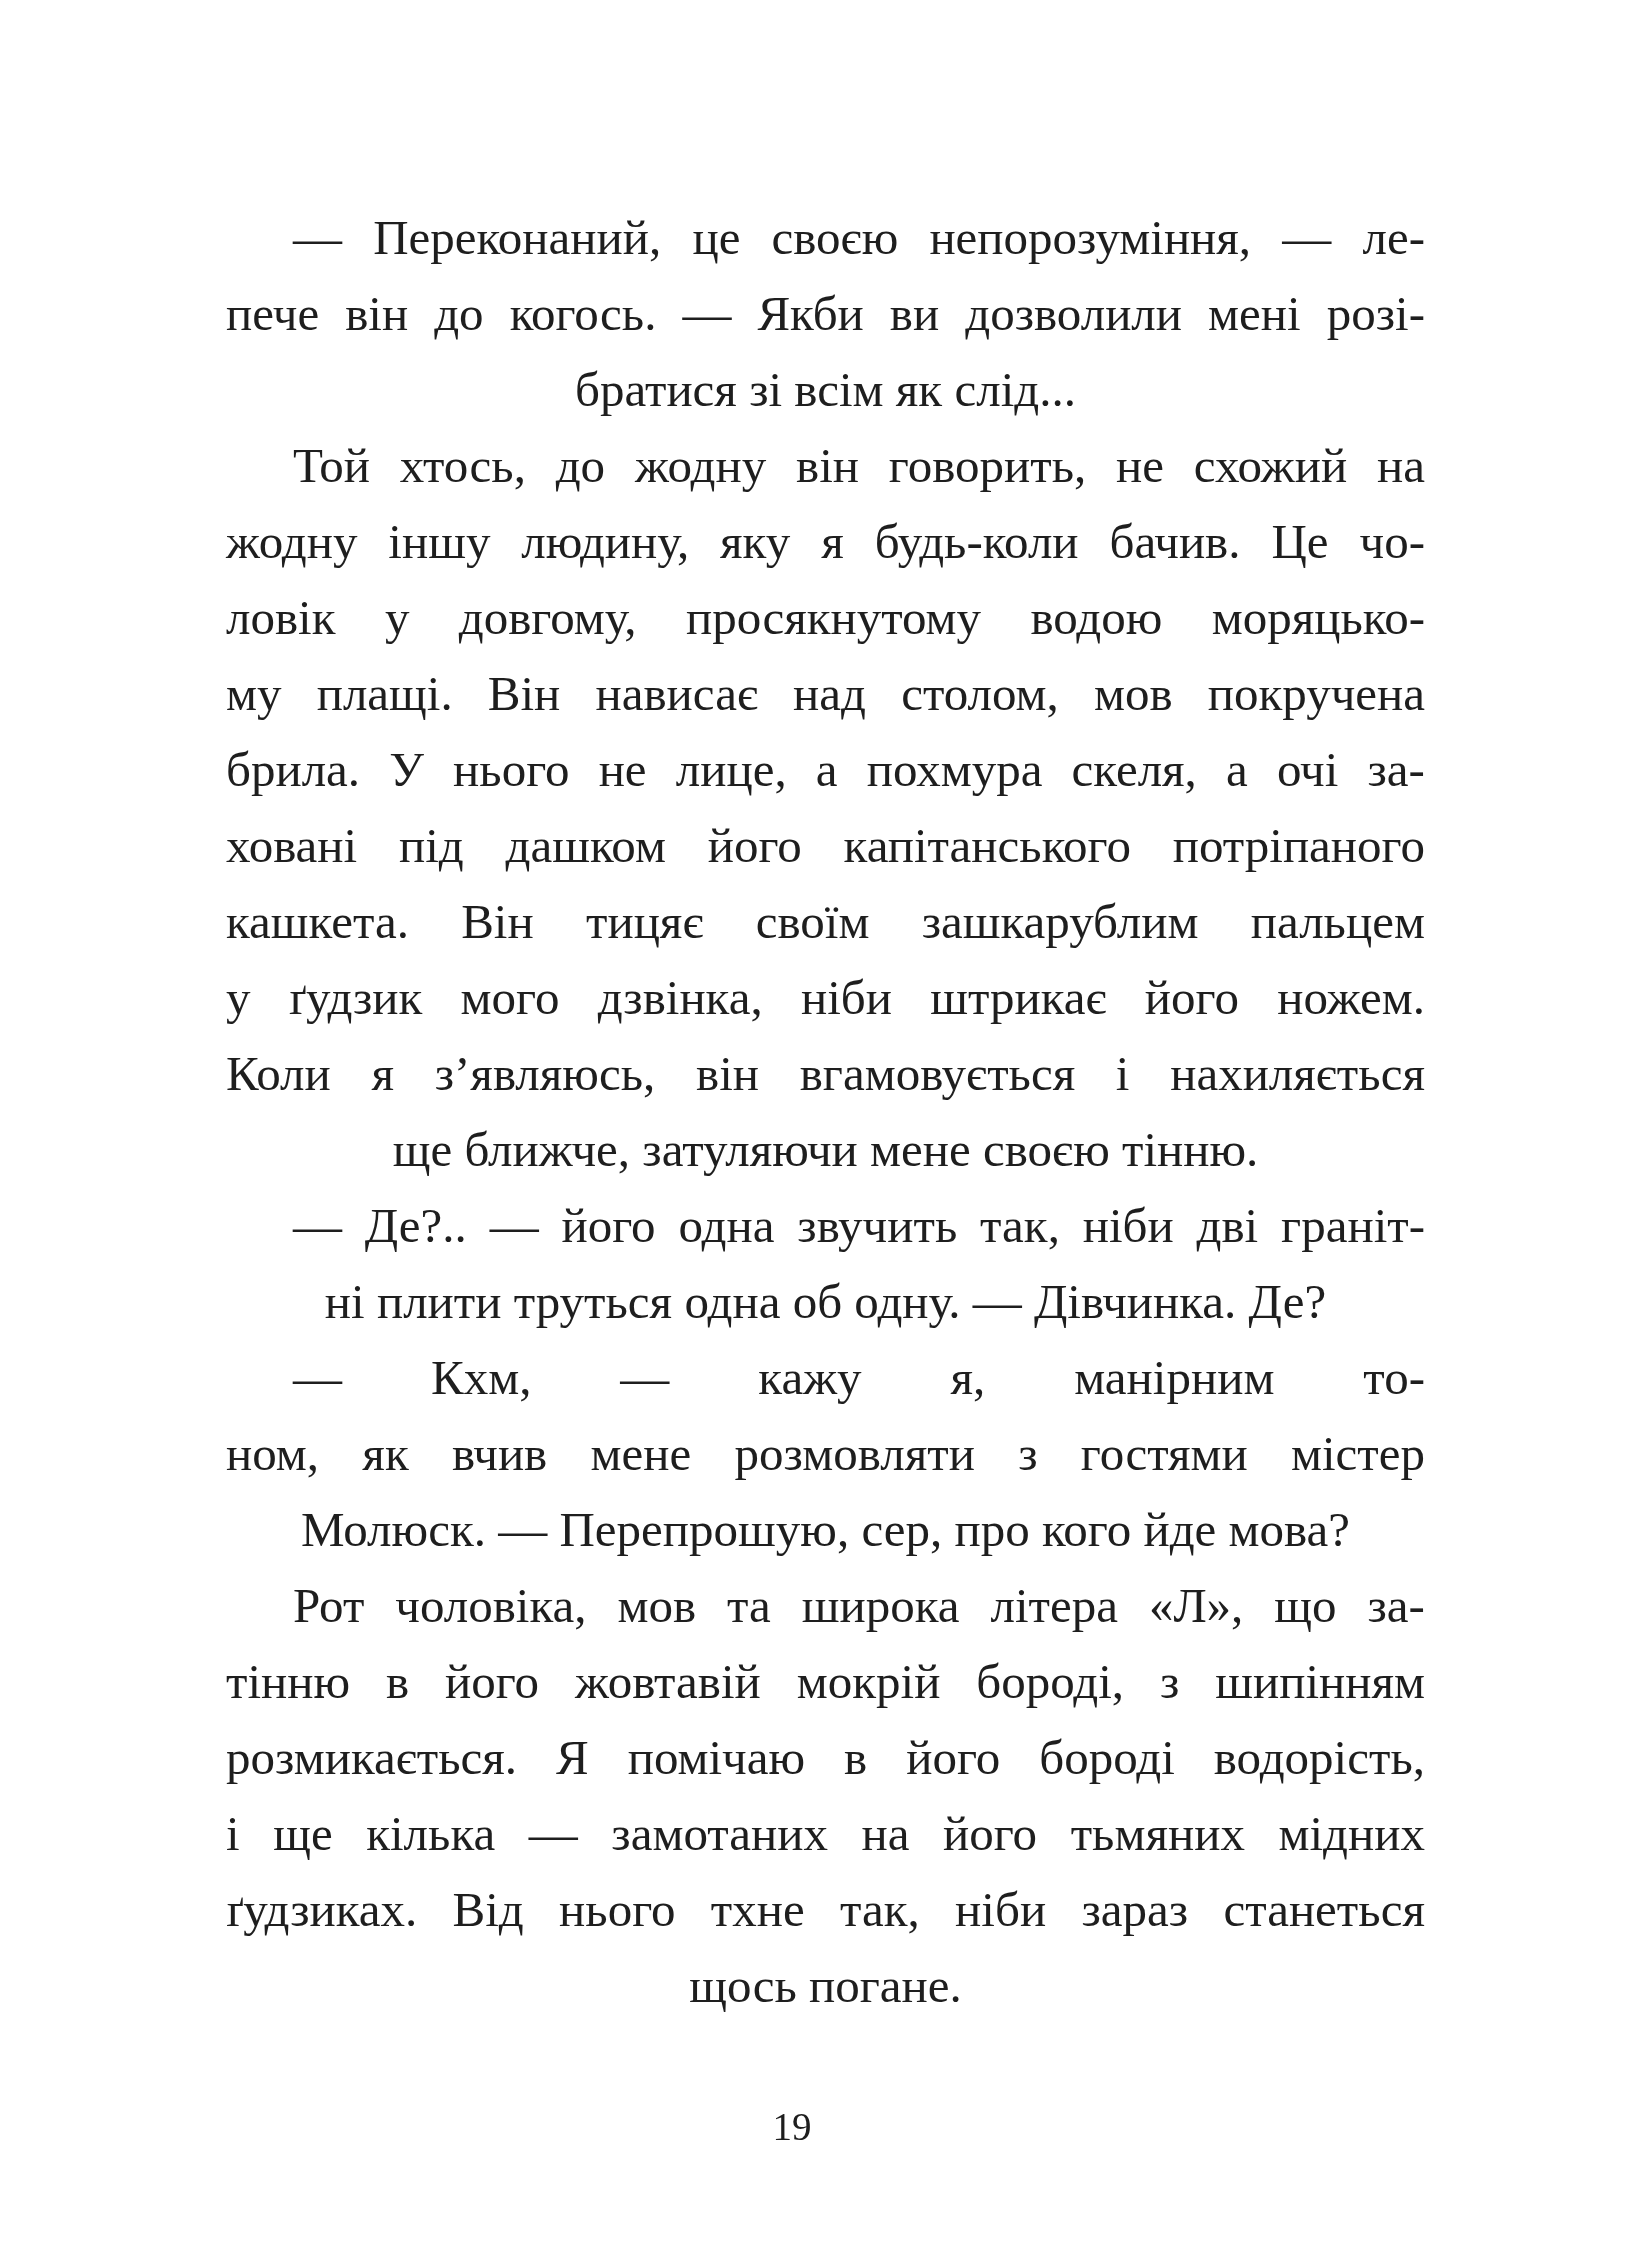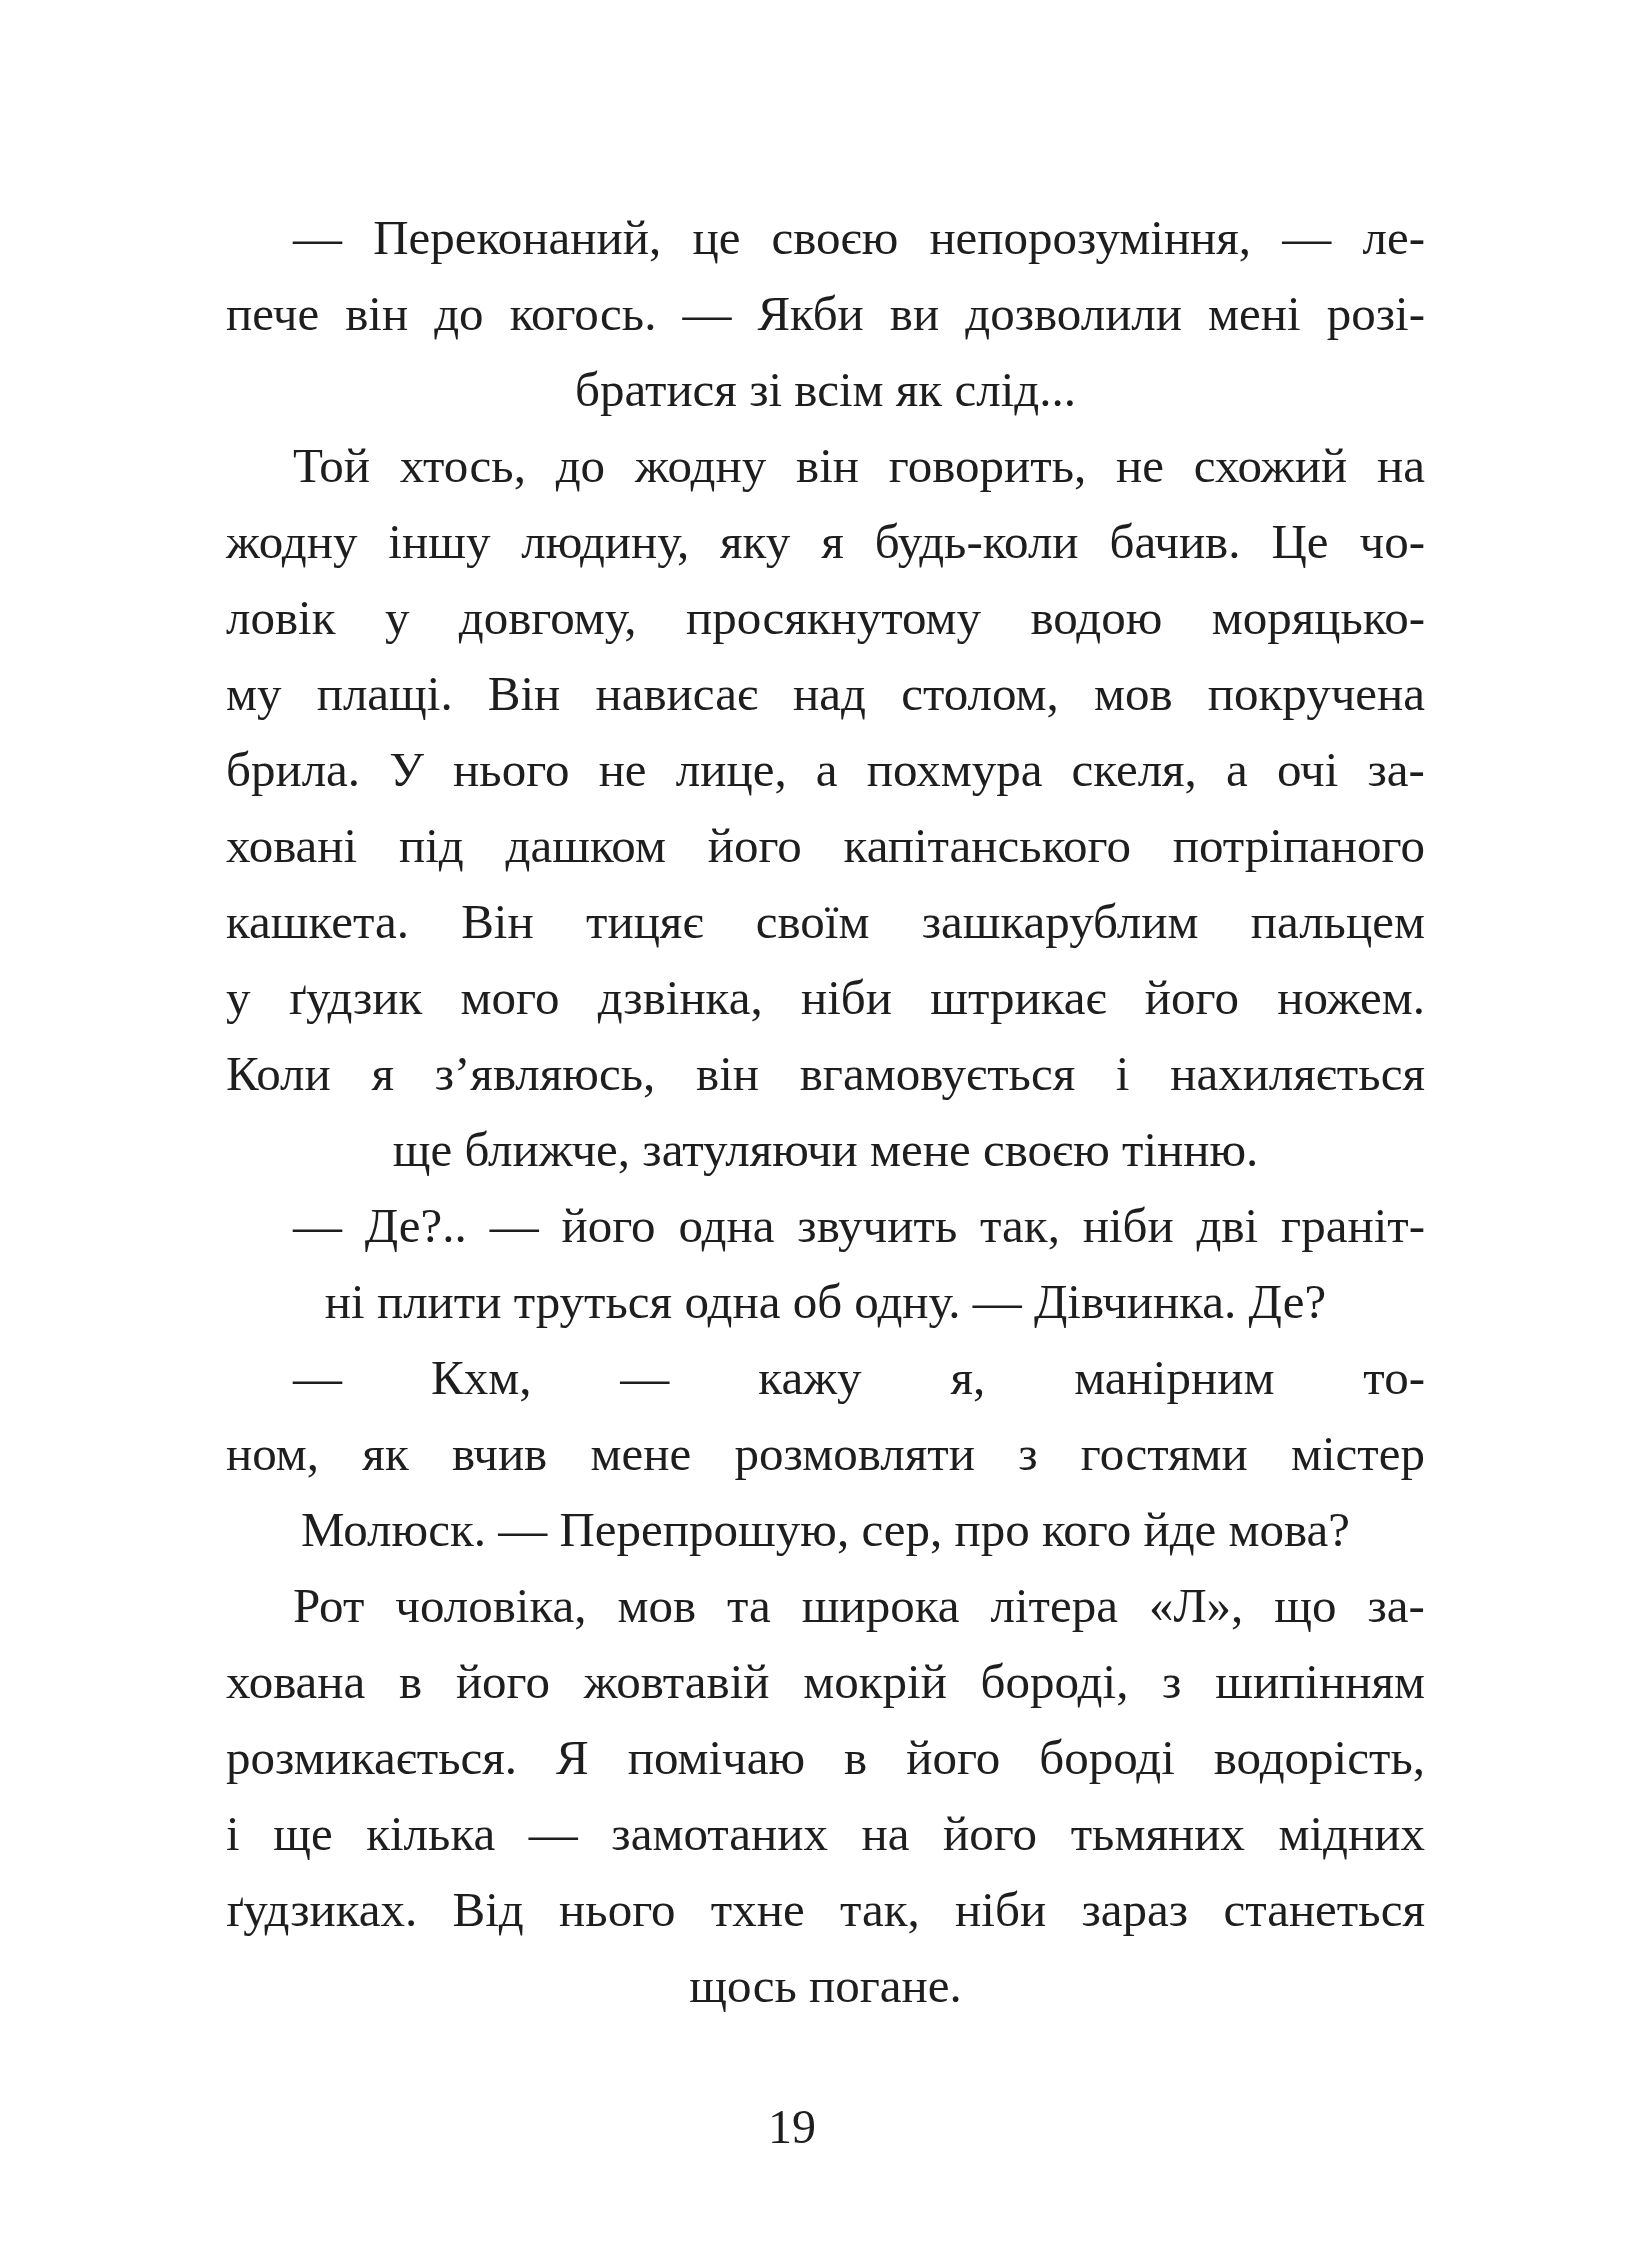--- a/index.html
+++ b/index.html
@@ -39,21 +39,21 @@
     display: block;
     text-align: center;
     justify-content: flex-start;
   }
   .page-number {
     position: absolute;
     left: 0;
     top: 2101px;
     width: 1584px;
     text-align: center;
-    font-size: 48px;
+    font-size: 39px;
     line-height: 51px;
   }
 </style>
 </head>
 <body>
 
 <div class="page" style="background: rgb(255, 255, 255); color: rgb(30, 30, 30);">
   <div class="text-block">
       <div class="line first"><span>—</span><span>Переконаний,</span><span>це</span><span>своєю</span><span>непорозуміння,</span><span>—</span><span>ле-</span></div>
       <div class="line"><span>пече</span><span>він</span><span>до</span><span>когось.</span><span>—</span><span>Якби</span><span>ви</span><span>дозволили</span><span>мені</span><span>розі-</span></div>
@@ -67,21 +67,21 @@
       <div class="line"><span>кашкета.</span><span>Він</span><span>тицяє</span><span>своїм</span><span>зашкарублим</span><span>пальцем</span></div>
       <div class="line"><span>у</span><span>ґудзик</span><span>мого</span><span>дзвінка,</span><span>ніби</span><span>штрикає</span><span>його</span><span>ножем.</span></div>
       <div class="line"><span>Коли</span><span>я</span><span>з’являюсь,</span><span>він</span><span>вгамовується</span><span>і</span><span>нахиляється</span></div>
       <div class="line last">ще ближче, затуляючи мене своєю тінню.</div>
       <div class="line first"><span>—</span><span>Де?..</span><span>—</span><span>його</span><span>одна</span><span>звучить</span><span>так,</span><span>ніби</span><span>дві</span><span>граніт-</span></div>
       <div class="line last">ні плити труться одна об одну. — Дівчинка. Де?</div>
       <div class="line first"><span>—</span><span>Кхм,</span><span>—</span><span>кажу</span><span>я,</span><span>манірним</span><span>то-</span></div>
       <div class="line"><span>ном,</span><span>як</span><span>вчив</span><span>мене</span><span>розмовляти</span><span>з</span><span>гостями</span><span>містер</span></div>
       <div class="line last">Молюск. — Перепрошую, сер, про кого йде мова?</div>
       <div class="line first"><span>Рот</span><span>чоловіка,</span><span>мов</span><span>та</span><span>широка</span><span>літера</span><span>«Л»,</span><span>що</span><span>за-</span></div>
-      <div class="line"><span>хована</span><span>в</span><span>його</span><span>жовтавій</span><span>мокрій</span><span>бороді,</span><span>з</span><span>шипінням</span></div>
+      <div class="line"><span>тінню</span><span>в</span><span>його</span><span>жовтавій</span><span>мокрій</span><span>бороді,</span><span>з</span><span>шипінням</span></div>
       <div class="line"><span>розмикається.</span><span>Я</span><span>помічаю</span><span>в</span><span>його</span><span>бороді</span><span>водорість,</span></div>
       <div class="line"><span>і</span><span>ще</span><span>кілька</span><span>—</span><span>замотаних</span><span>на</span><span>його</span><span>тьмяних</span><span>мідних</span></div>
       <div class="line"><span>ґудзиках.</span><span>Від</span><span>нього</span><span>тхне</span><span>так,</span><span>ніби</span><span>зараз</span><span>станеться</span></div>
       <div class="line last">щось погане.</div>
     </div>
   <div class="page-number">19</div>
 </div>
 
 
 </body></html>

